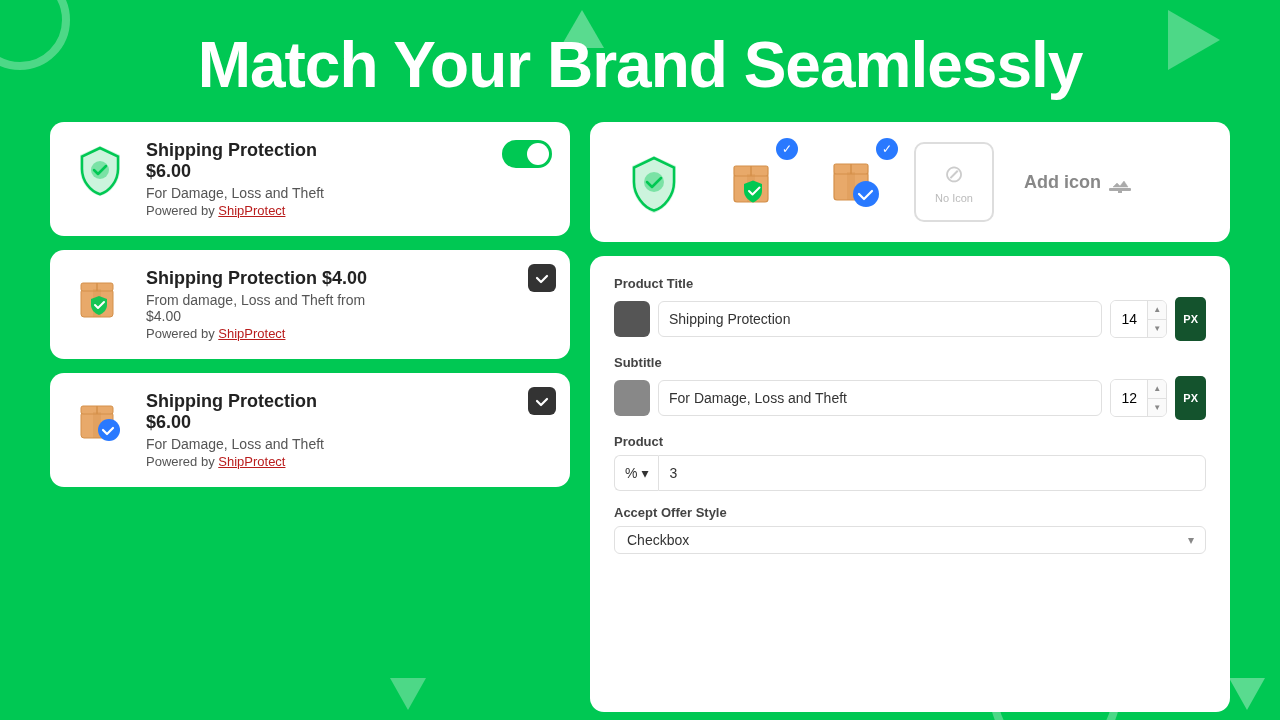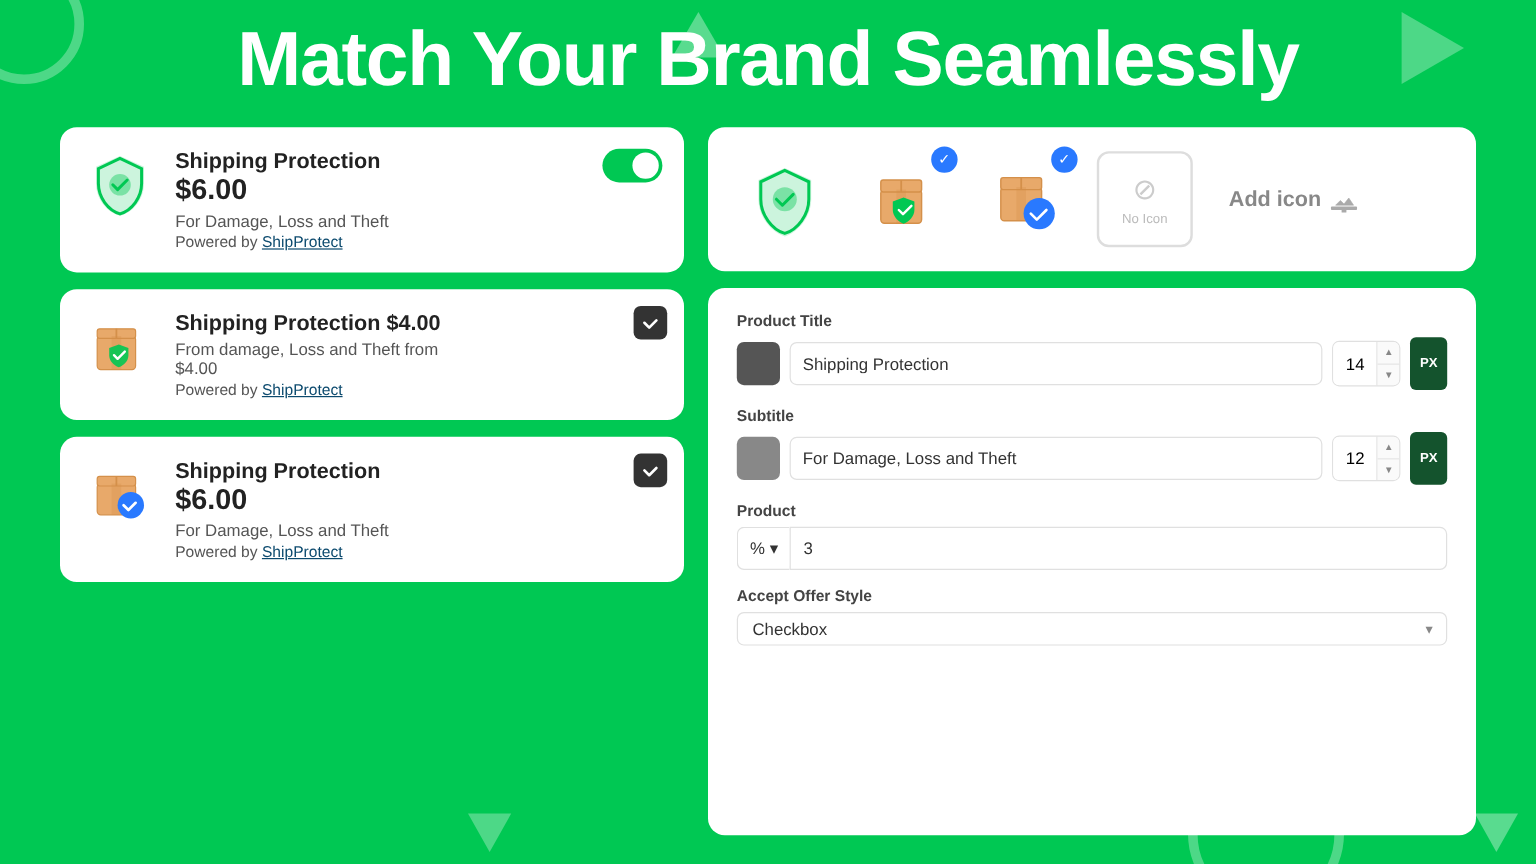--- a/index.html
+++ b/index.html
@@ -56,21 +56,21 @@
       border-left: 18px solid transparent;
       border-right: 18px solid transparent;
       border-top: 32px solid rgba(255,255,255,0.35);
     }
 
     .page-title {
       text-align: center;
       color: white;
       font-size: 64px;
       font-weight: 900;
-      padding-top: 12px;
+      padding-top: 28px;
       padding-bottom: 20px;
       letter-spacing: -1px;
     }
 
     .content-area {
       display: flex;
       gap: 20px;
       padding: 0 50px;
       height: calc(720px - 130px);
     }
@@ -106,39 +106,39 @@
       flex: 1;
     }
 
     .card-title {
       font-size: 18px;
       font-weight: 700;
       color: #222;
     }
 
     .card-price {
-      font-size: 24px;
+      font-size: 18px;
       font-weight: 700;
       color: #222;
     }
 
     .card-desc {
       font-size: 14px;
       color: #555;
       margin-top: 3px;
     }
 
     .card-powered {
       font-size: 13px;
       color: #555;
       margin-top: 2px;
     }
 
     .card-powered a {
-      color: #0c4a6e;
+      color: #b91c1c;
       text-decoration: underline;
     }
 
     
     .toggle-switch {
       position: absolute;
       top: 18px;
       right: 18px;
       width: 50px;
       height: 28px;

